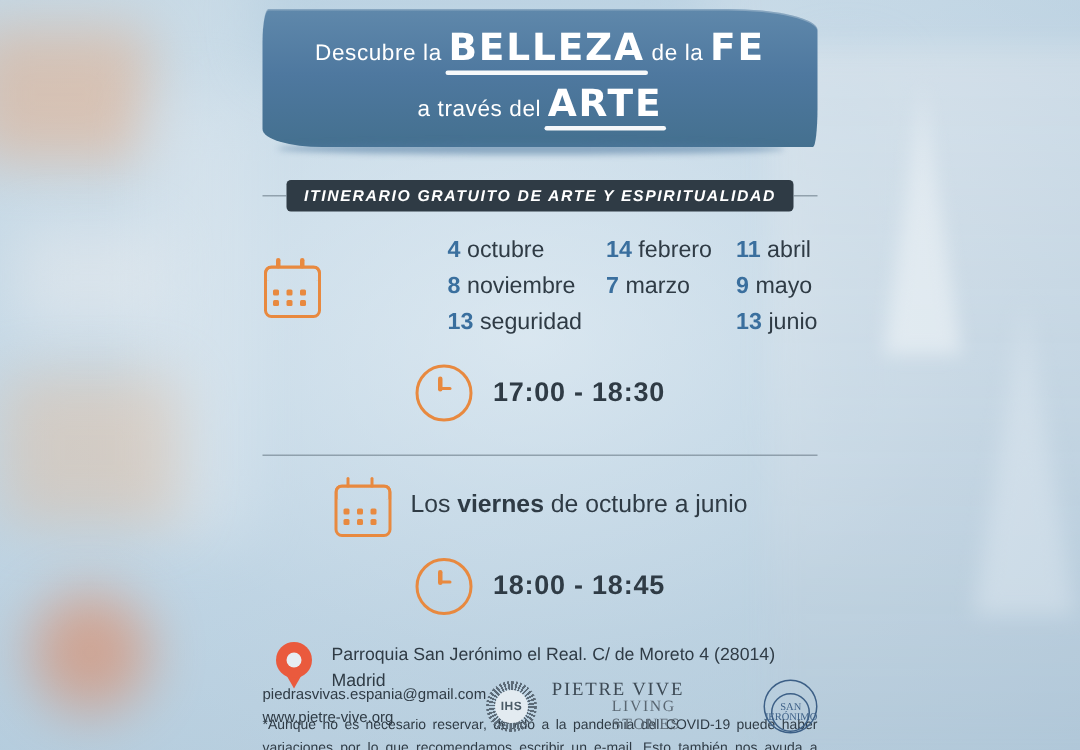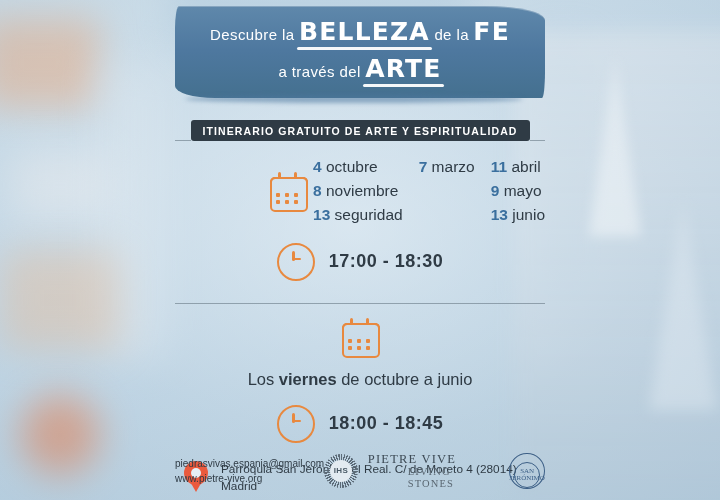--- a/index.html
+++ b/index.html
@@ -140,23 +140,24 @@
     left: -2px; right: -2px; bottom: -4px;
     height: 3px;
     background: #ffffff;
     border-radius: 2px;
     opacity: .95;
   }
 
   
   .pill-wrap {
     display: flex;
-    align-items: flex-end;
+    align-items: center;
     justify-content: center;
     margin: 22px 0 14px;
+    font-style: italic;
   }
   .pill-line {
     flex: 1;
     height: 1px;
     background: #6f7f8c;
     opacity: .65;
   }
   .pill {
     background: #2f3b45;
     color: #ffffff;
@@ -165,21 +166,21 @@
     letter-spacing: 1.1px;
     padding: 5px 12px 4px;
     border-radius: 3px;
     white-space: nowrap;
   }
 
   
   .dates-row {
     display: flex;
     align-items: center;
-    justify-content: flex-end;
+    justify-content: space-between;
     gap: 6px;
   }
   .cal-icon {
     width: 38px;
     height: 38px;
     flex: 0 0 38px;
     position: relative;
   }
   .cal-icon .body {
     position: absolute;
@@ -262,21 +263,20 @@
     letter-spacing: .5px;
   }
 
   
   .prayer-row {
     display: flex;
     align-items: center;
     justify-content: center;
     gap: 14px;
     margin-top: 4px;
-    flex-direction: column;
   }
   .prayer-text {
     font-size: 16.5px;
     color: #2f3b45;
   }
   .prayer-text b { color: #2f3b45; }
 
   
   .address-row {
     display: flex;
@@ -460,20 +460,21 @@
         <div class="dot" style="left:16px; top:28px;"></div>
         <div class="dot" style="left:25px; top:28px;"></div>
       </div>
       <div class="dates-cols">
         <div class="dates-col">
           <div><span class="d">4</span> <span>octubre</span></div>
           <div><span class="d">8</span> <span>noviembre</span></div>
           <div><span class="d">13</span> <span>seguridad</span></div>
         </div>
         <div class="dates-col col-b">
+          <div><span class="d">14</span> <span>febrero</span></div>
           <div><span class="d">7</span> <span>marzo</span></div>
         </div>
         <div class="dates-col col-b">
           <div><span class="d">11</span> <span>abril</span></div>
           <div><span class="d">9</span> <span>mayo</span></div>
           <div><span class="d">13</span> <span>junio</span></div>
         </div>
       </div>
     </div>
 

